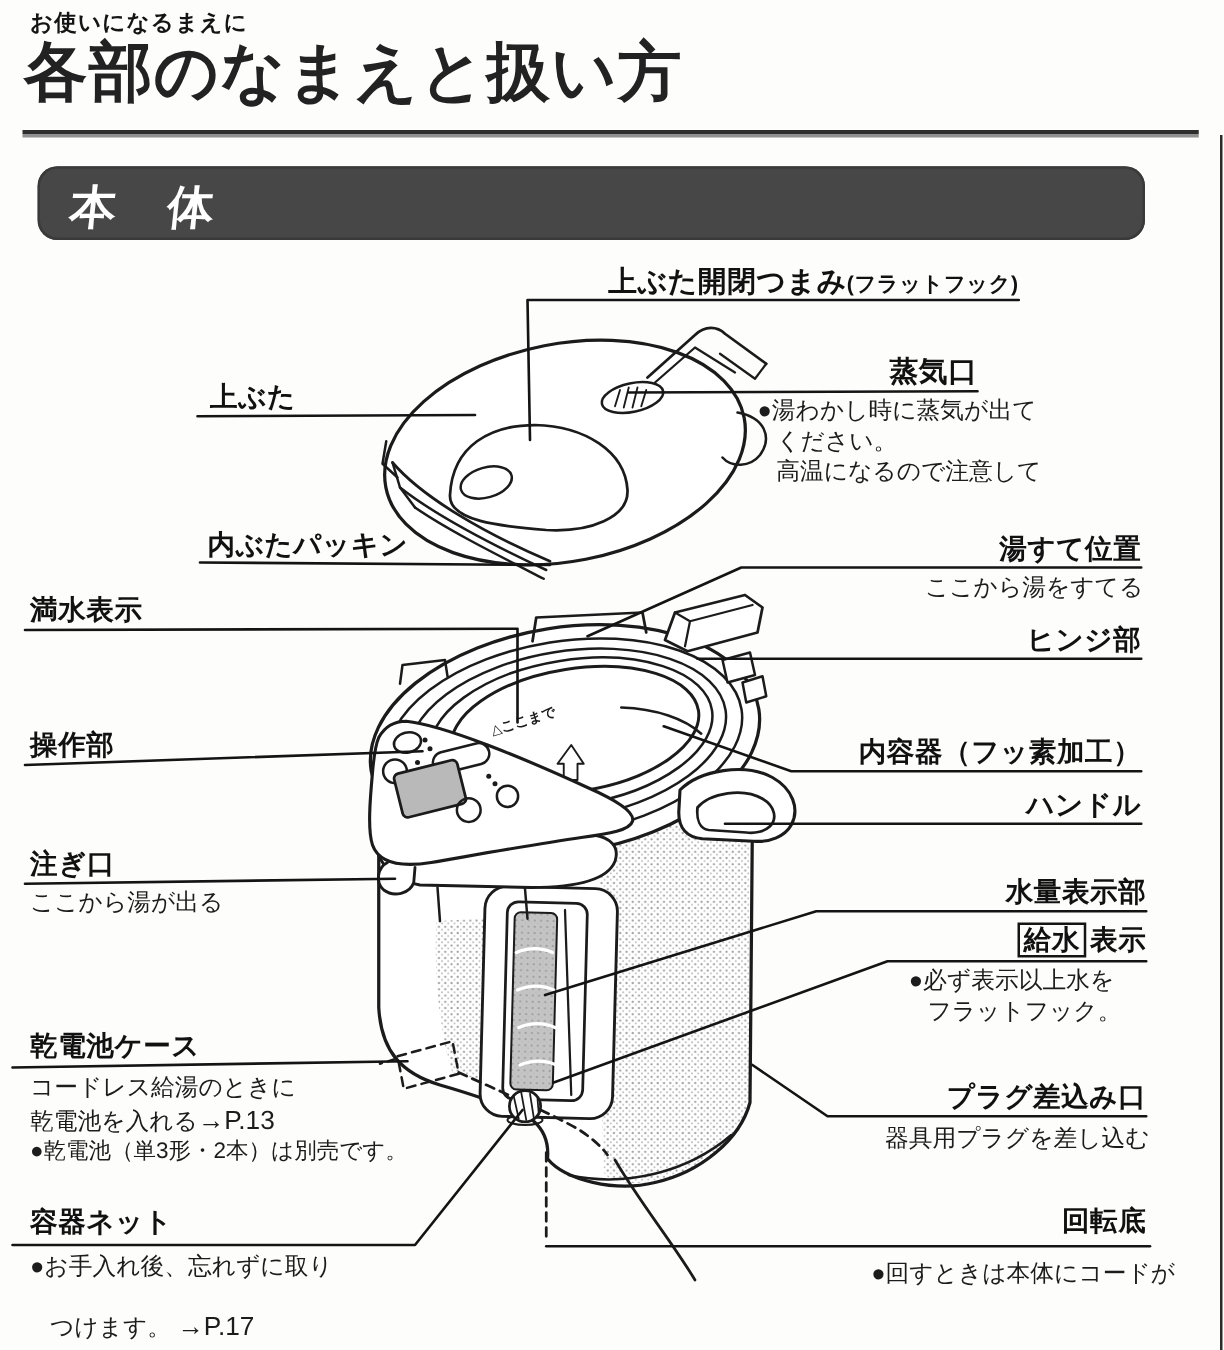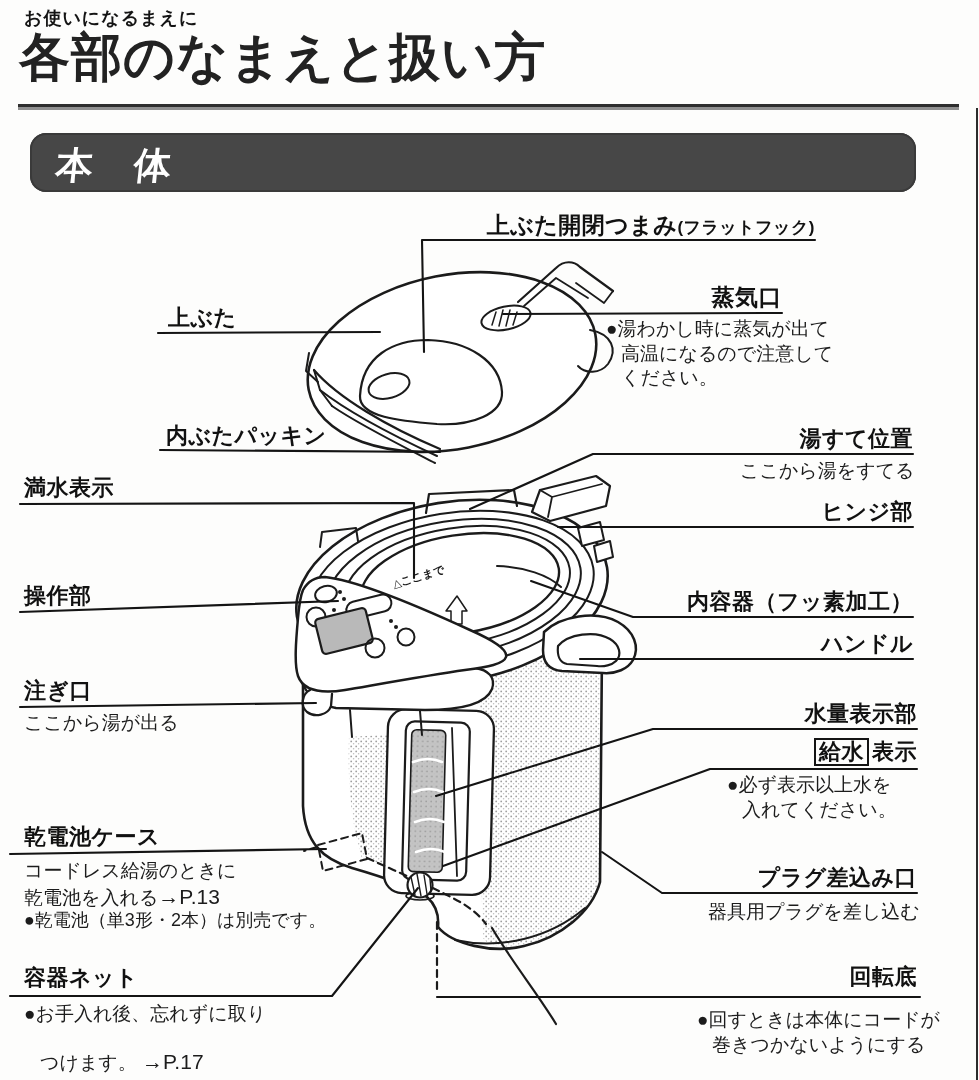--- a/index.html
+++ b/index.html
@@ -174,22 +174,22 @@
   </g>
 </svg>
 
 <div class="lbl" style="right:164px;top:210px">
   <span style="font-size:23px">上ぶた開閉つまみ</span><span class="paren">(フラットフック)</span>
 </div>
 
 <div class="lbl r" style="right:197px;top:282px;font-size:23px">蒸気口</div>
 <div class="note hang" style="left:606px;top:317px">
   <div>●湯わかし時に蒸気が出て</div>
+  <div>ください。</div>
   <div>高温になるので注意して</div>
-  <div>ください。</div>
 </div>
 
 <div class="lbl" style="left:168px;top:303px">上ぶた</div>
 <div class="lbl" style="left:166px;top:421px">内ぶたパッキン</div>
 <div class="lbl" style="left:24px;top:473px">満水表示</div>
 
 <div class="lbl r" style="right:66px;top:424px">湯すて位置</div>
 <div class="note" style="left:740px;top:459px">ここから湯をすてる</div>
 
 <div class="lbl r" style="right:66px;top:497px">ヒンジ部</div>
@@ -200,21 +200,21 @@
 <div class="lbl" style="left:24px;top:676px">注ぎ口</div>
 <div class="note" style="left:24px;top:711px">ここから湯が出る</div>
 
 <div class="lbl r" style="right:62px;top:699px">水量表示部</div>
 
 <div class="lbl r" style="right:62px;top:737px">
   <span class="boxed">給水</span><span>表示</span>
 </div>
 <div class="note hang" style="left:727px;top:773px">
   <div>●必ず表示以上水を</div>
-  <div>入れてください。</div>
+  <div>フラットフック。</div>
 </div>
 
 <div class="lbl" style="left:24px;top:822px">乾電池ケース</div>
 <div class="note" style="left:24px;top:859px">コードレス給湯のときに</div>
 <div class="note" style="left:24px;top:883px">
   <span>乾電池を入れる</span><span class="ref">→P.13</span>
 </div>
 <div class="note s" style="left:24px;top:909px">●乾電池（単3形・2本）は別売です。</div>
 
 <div class="lbl r" style="right:62px;top:863px">プラグ差込み口</div>
@@ -222,14 +222,13 @@
 
 <div class="lbl" style="left:24px;top:963px">容器ネット</div>
 <div class="note" style="left:24px;top:1002px">●お手入れ後、忘れずに取り</div>
 <div class="note" style="left:40px;top:1048px">
   <span>つけます。</span> <span class="ref">→P.17</span>
 </div>
 
 <div class="lbl r" style="right:62px;top:962px">回転底</div>
 <div class="note hang" style="left:697px;top:1008px">
   <div>●回すときは本体にコードが</div>
-  <div>巻きつかないようにする</div>
 </div>
 
 </body></html>

